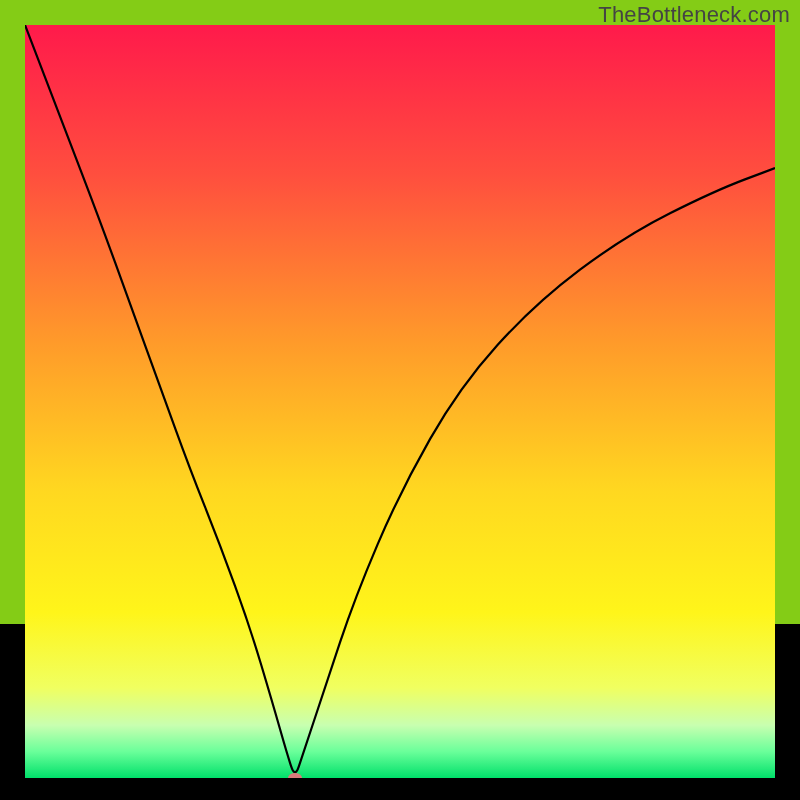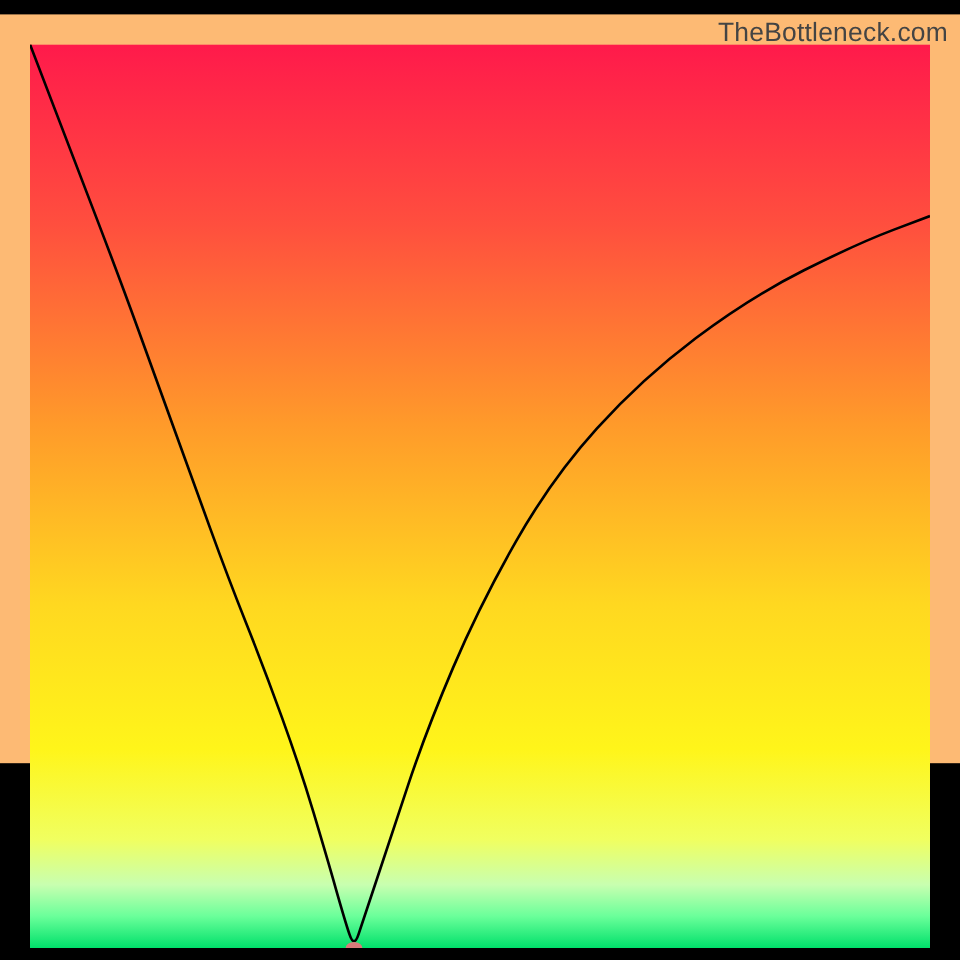--- a/index.html
+++ b/index.html
@@ -7,24 +7,24 @@
     padding: 0;
     width: 800px;
     height: 800px;
     background: #000;
     overflow: hidden;
     font-family: Arial, Helvetica, sans-serif;
   }
   .frame {
     position: absolute;
     left: 0;
-    top: 12px;
+    top: 0;
     width: 800px;
     height: 624px;
-    background: #fdba74;
+    background: #84cc16;
   }
   .watermark {
     position: absolute;
     top: 2px;
     right: 10px;
     color: #444;
     font-size: 22px;
     font-weight: 400;
     letter-spacing: 0.2px;
     user-select: none;

